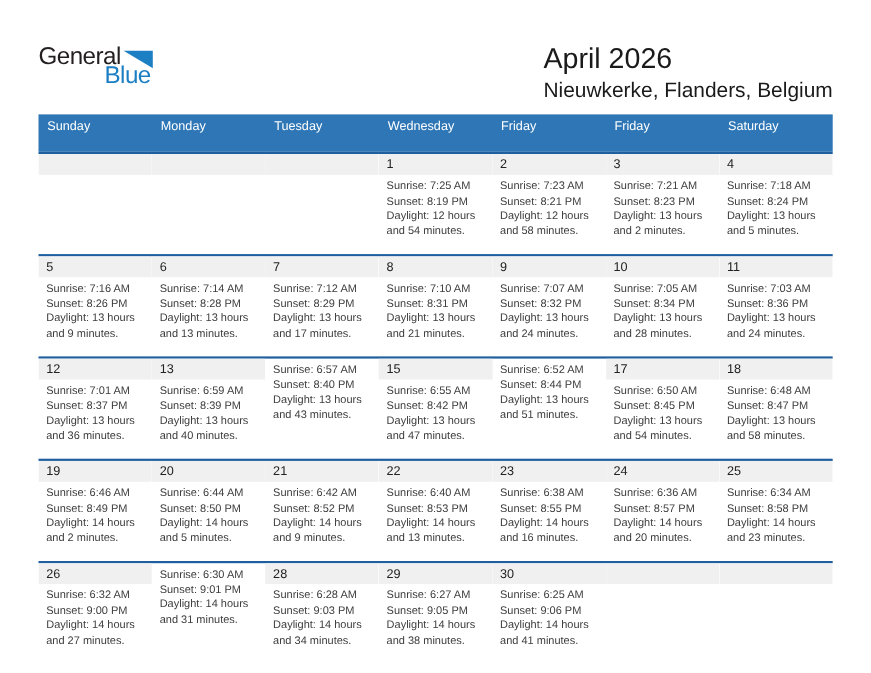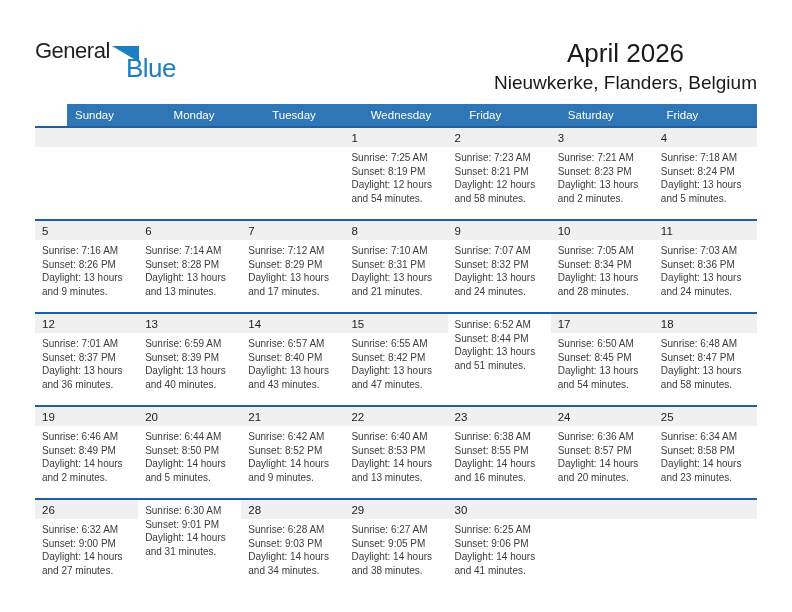--- a/index.html
+++ b/index.html
@@ -14,30 +14,30 @@
     font-family:"Liberation Sans", sans-serif;
     position:relative;overflow:hidden;
   }
   .page{position:absolute;inset:0;}
 
   
   .logo{position:absolute;left:35px;top:40px;width:120px;}
   .logo-row{display:flex;align-items:flex-end;}
   .logo-general{font-size:22px;color:#231F20;line-height:22px;letter-spacing:-0.5px;}
   .logo-tri{margin-left:2px;margin-top:1px;}
-  .logo-blue-text{font-size:26px;line-height:20px;color:var(--logo-blue);margin-left:91px;margin-top:-4px;letter-spacing:-0.5px;}
+  .logo-blue-text{font-size:22px;line-height:20px;color:var(--logo-blue);margin-left:60px;margin-top:-4px;letter-spacing:-0.5px;}
 
   
-  .title-block{position:absolute;right:35px;top:38px;text-align:center;}
+  .title-block{position:absolute;right:35px;top:38px;text-align:left;}
   .cal-title{font-size:26px;color:#1A1A1A;line-height:30px;}
   .cal-subtitle{font-size:19px;color:#1A1A1A;line-height:20px;margin-top:5px;}
 
   
   .calendar{position:absolute;left:35px;top:104px;width:722px;}
-  .day-header-row{display:grid;grid-template-columns:repeat(7,1fr);background:var(--header-bar);height:22px;margin-left:32px;}
+  .day-header-row{display:grid;grid-template-columns:repeat(7,1fr);background:var(--header-bar);height:34px;}
   .day-head{color:#ffffff;font-size:11.5px;line-height:22px;padding-left:8px;overflow:hidden;}
 
   .week-row{display:grid;grid-template-columns:repeat(7,1fr);border-top:2px solid var(--divider);height:91px;}
   .cell{overflow:hidden;}
   .num{height:19px;line-height:20px;background:var(--band);font-size:11.5px;color:#222222;padding-left:7px;}
   .details{padding:4px 2px 0 7px;font-size:10px;color:#3C3C3C;line-height:13.5px;}
   .dline{white-space:nowrap;}
 </style>
 </head>
 <body>
@@ -59,22 +59,22 @@
     <div class="cal-subtitle">Nieuwkerke, Flanders, Belgium</div>
   </div>
 
   <div class="calendar">
     <div class="day-header-row">
         <div class="day-head">Sunday</div>
         <div class="day-head">Monday</div>
         <div class="day-head">Tuesday</div>
         <div class="day-head">Wednesday</div>
         <div class="day-head">Friday</div>
+        <div class="day-head">Friday</div>
         <div class="day-head">Saturday</div>
-        <div class="day-head">Friday</div>
       </div>
     <div>
         <div class="week-row">
           <div class="cell">
             <div class="num"></div>
             <div class="details"></div>
           </div>
           <div class="cell">
             <div class="num"></div>
             <div class="details"></div>
@@ -198,21 +198,20 @@
           <div class="cell">
             <div class="num">13</div>
             <div class="details">
               <div class="dline">Sunrise: 6:59 AM</div>
               <div class="dline">Sunset: 8:39 PM</div>
               <div class="dline">Daylight: 13 hours</div>
               <div class="dline">and 40 minutes.</div>
             </div>
           </div>
           <div class="cell">
-            <div class="num">14</div>
             <div class="details">
               <div class="dline">Sunrise: 6:57 AM</div>
               <div class="dline">Sunset: 8:40 PM</div>
               <div class="dline">Daylight: 13 hours</div>
               <div class="dline">and 43 minutes.</div>
             </div>
           </div>
           <div class="cell">
             <div class="num">15</div>
             <div class="details">

